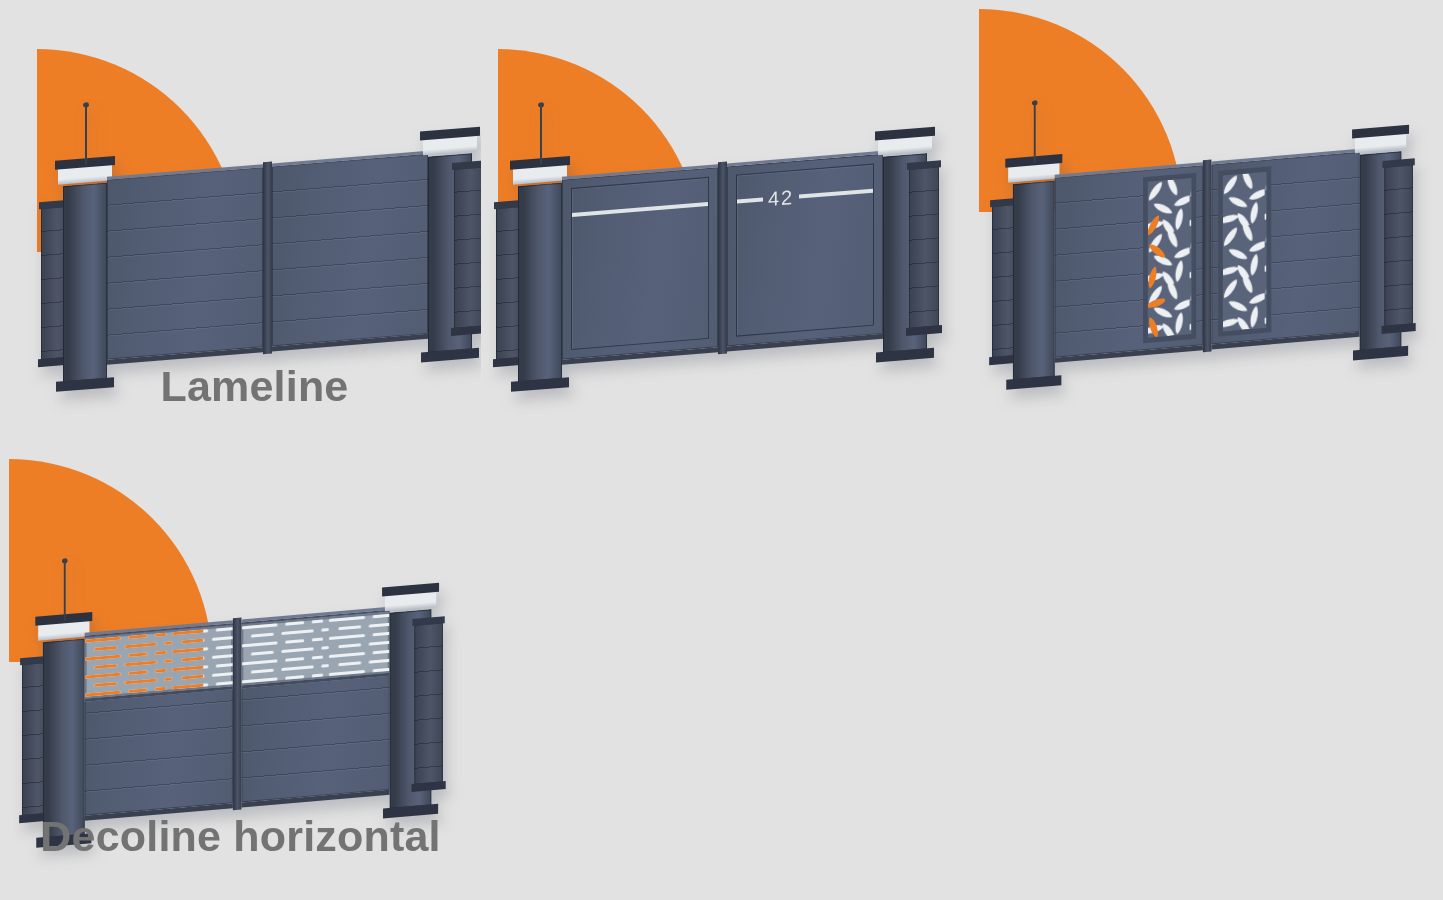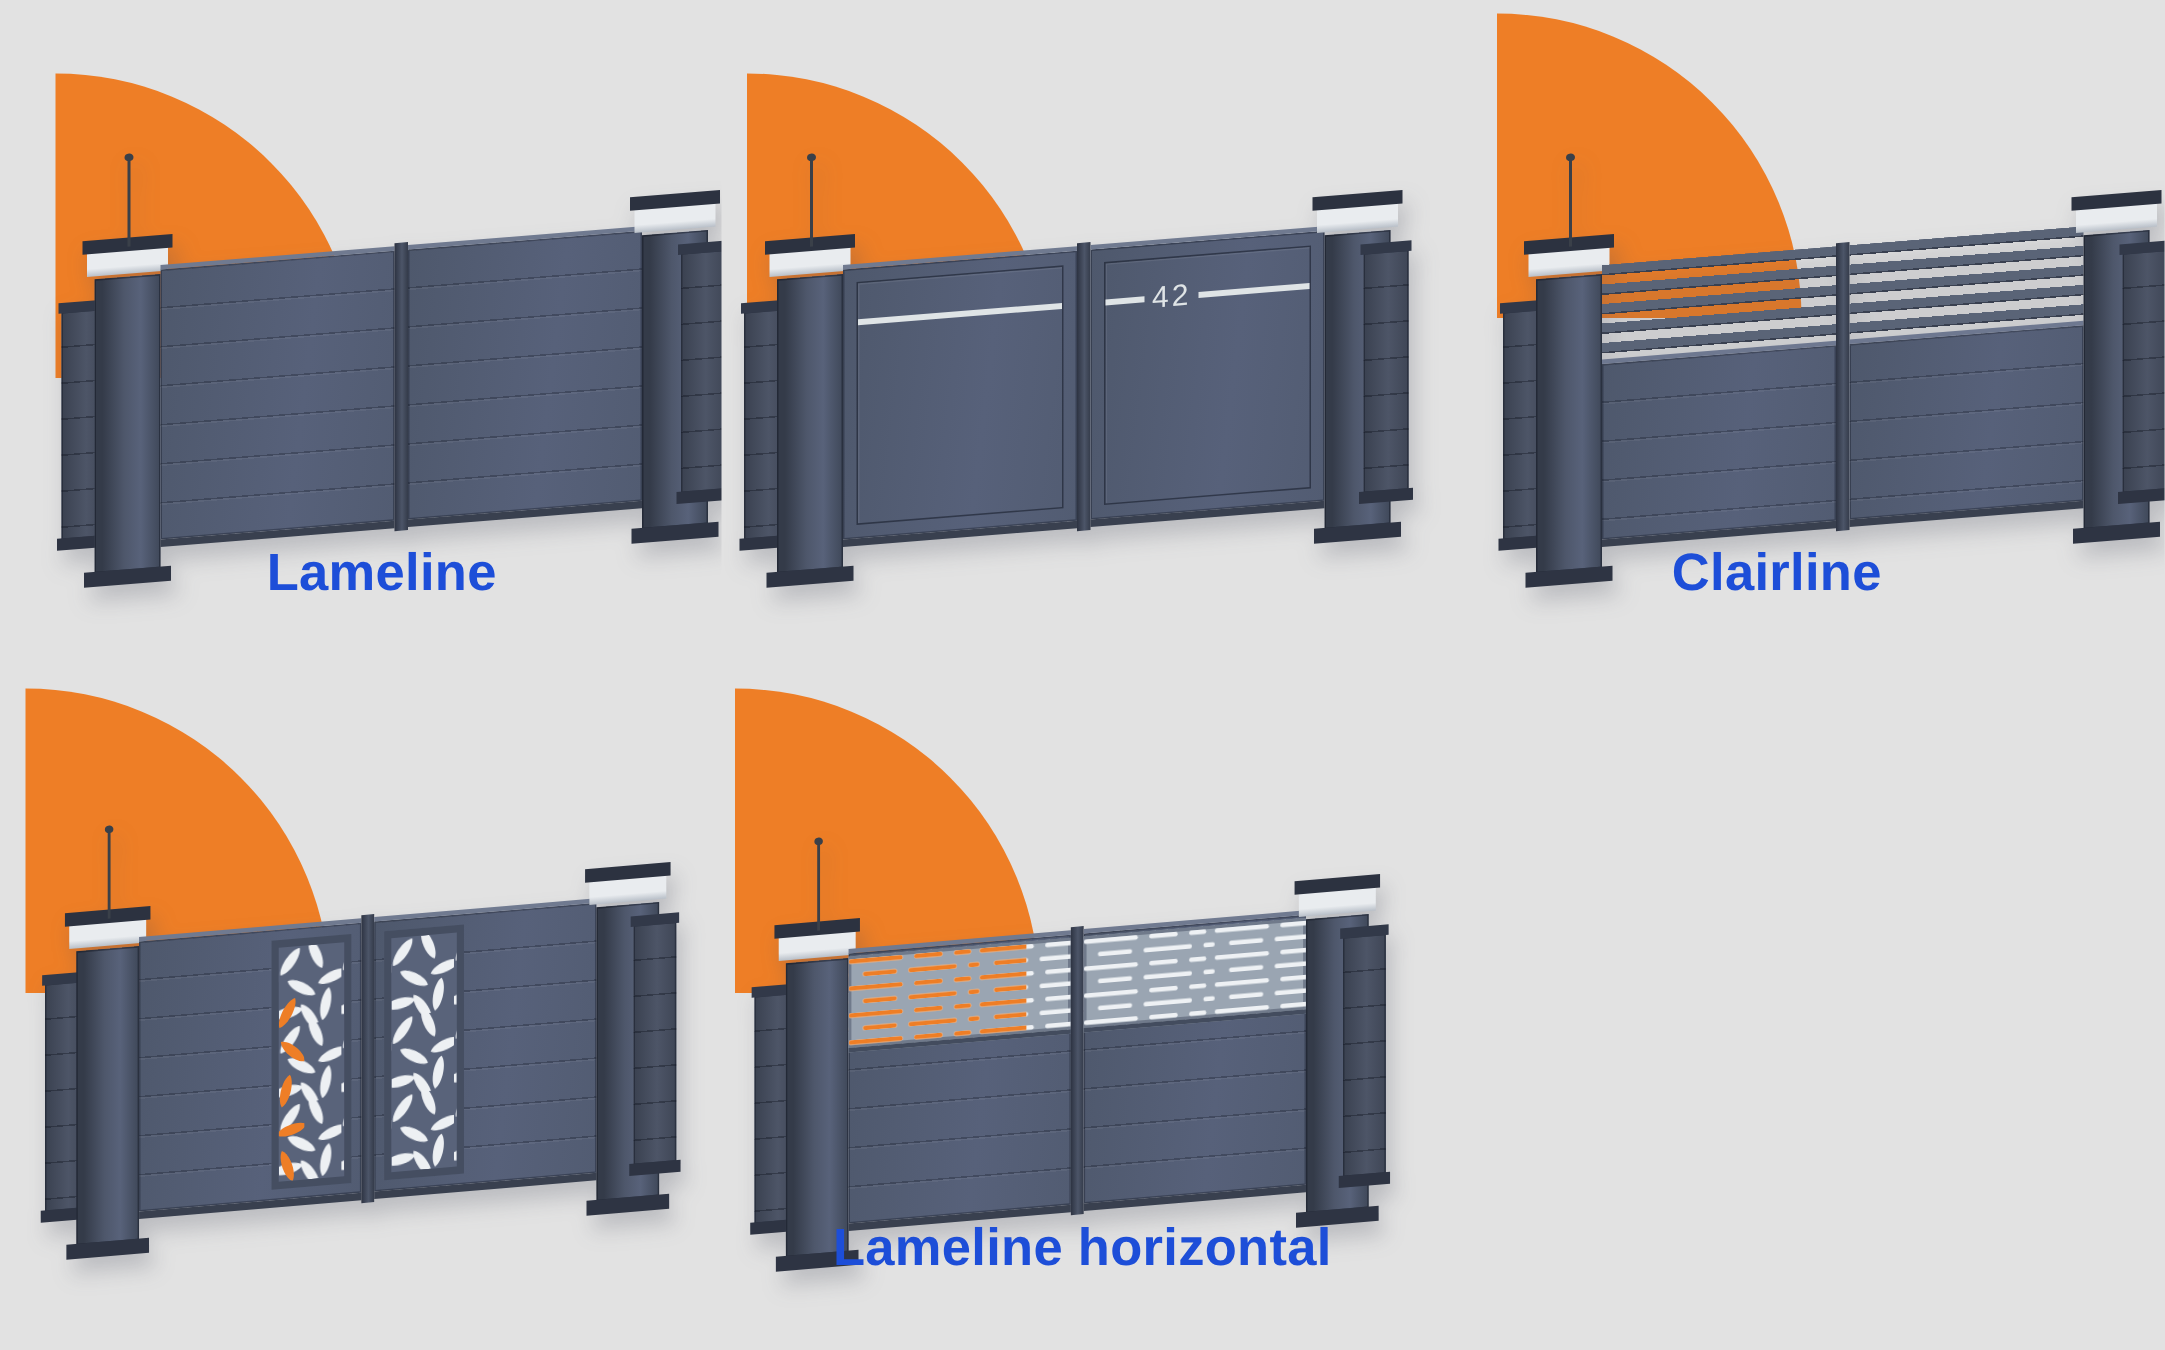--- a/index.html
+++ b/index.html
@@ -120,21 +120,21 @@
   .lv-strip svg.fill, .lh-band svg.fill { position:absolute; inset:0; width:100%; height:100%; display:block; }
   .lv-accent { position:absolute; left:0; top:28px; width:18px; height:130px; }
 
   
   .lh-band { position:absolute; left:0; right:0; top:2px; height:64px;
     background:#9aa5b2; box-shadow: inset 0 0 0 2px rgba(62,71,90,.45);
     border-bottom:3px solid #434c5e; overflow:hidden; }
 
   
   .label { position:absolute; top:362px; left:0; right:0; z-index:2;
-    text-align:center; font-size:35px; font-weight:700; color:#1d4ed8; letter-spacing:.2px; }
+    text-align:center; font-size:43px; font-weight:700; color:#737373; letter-spacing:.2px; }
   .c1 .label { transform:translateX(14px); }
   .c2 .label { transform:translateX(42px); }
   .c3 .label { transform:translateX(64px); }
   .c4 .label { transform:translateX(-18px); }
   .c5 .label { transform:translateX(-10px); }
   .c6 .label { transform:translateX(0); }
 
   .defs-svg { position:absolute; width:0; height:0; }
 </style>
 </head>
@@ -224,46 +224,20 @@
         </div>
         <div class="post post-right">
           <div class="cap"></div>
         </div>
         <div class="pillar p-right"></div>
       </div>
     </div>
   </section>
 
 
-  <section class="card c4">
-    <div class="disc"></div>
-    <div class="scene">
-      <div class="tilt">
-        <div class="pillar p-left"></div>
-        <div class="post post-left">
-          <div class="cap"></div>
-          <div class="antenna"></div>
-        </div>
-        <div class="leaf leaf1 open">
-          <div class="slatband"></div>
-          <div class="solid"></div>
-        </div>
-        <div class="stile"></div>
-        <div class="leaf leaf2 open">
-          <div class="slatband"></div>
-          <div class="solid"></div>
-        </div>
-        <div class="post post-right">
-          <div class="cap"></div>
-        </div>
-        <div class="pillar p-right"></div>
-      </div>
-    </div>
-    <h2 class="label">Clairline</h2>
-  </section>
 
   <section class="card c5">
     <div class="disc"></div>
     <div class="scene">
       <div class="tilt">
         <div class="pillar p-left"></div>
         <div class="post post-left">
           <div class="cap"></div>
           <div class="antenna"></div>
         </div>
@@ -323,16 +297,16 @@
               <rect width="100%" height="100%" fill="url(#dashW)"></rect>
             </svg>
           </div>
         </div>
         <div class="post post-right">
           <div class="cap"></div>
         </div>
         <div class="pillar p-right"></div>
       </div>
     </div>
-    <h2 class="label">Lameline horizontal</h2>
+    <h2 class="label">Decoline horizontal</h2>
   </section>
 
 </main>
 
 </body></html>

